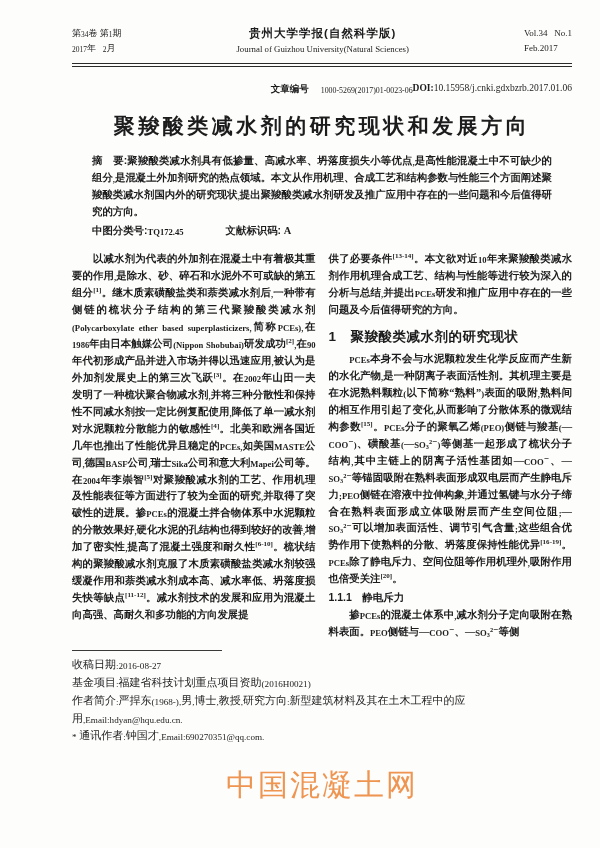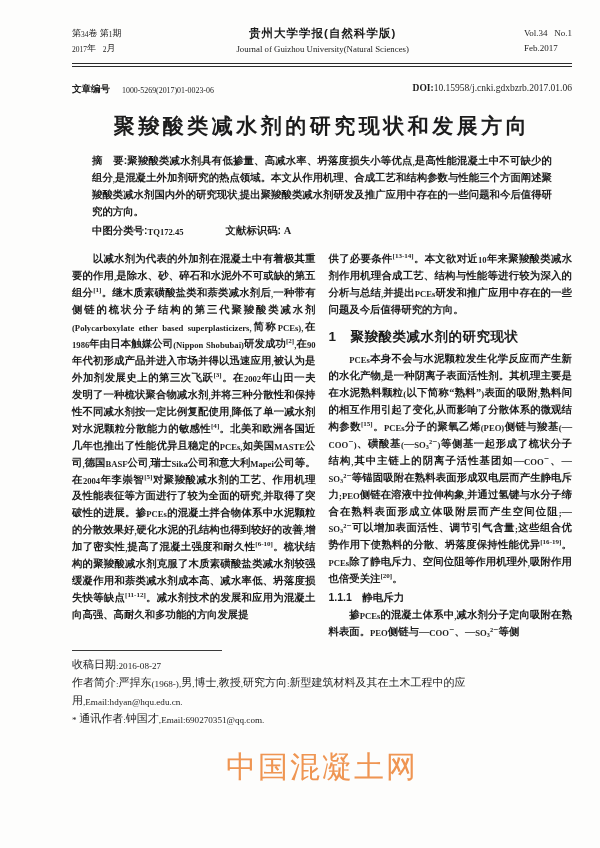--- a/index.html
+++ b/index.html
@@ -20,21 +20,21 @@
   
   .jheader { display: flex; justify-content: space-between; align-items: flex-start; }
   .jh-left, .jh-right { font-size: 9px; line-height: 1.65; white-space: pre; }
   .jh-right { text-align: left; }
   .jh-center { text-align: center; }
   .jh-cn { font-size: 11.5px; font-weight: bold; font-family: "Liberation Sans", sans-serif; letter-spacing: 1px; }
   .jh-en { font-size: 8.8px; margin-top: 3px; }
   .double-rule { margin-top: 6px; height: 2.5px; border-top: 1.5px solid #2b2b2b; border-bottom: 1px solid #2b2b2b; }
 
   
-  .meta { display: flex; justify-content: space-between; margin-top: 16px; font-size: 9.5px; }
+  .meta { display: flex; justify-content: flex-end; margin-top: 16px; font-size: 9.5px; }
   .meta-label { font-family: "Liberation Sans", sans-serif; font-weight: bold; margin-right: 12px; }
   .doi-label { font-weight: bold; }
 
   
   .title { margin-top: 16px; text-align: center; font-size: 21px; font-weight: bold; letter-spacing: 3.5px; font-family: "Liberation Sans", sans-serif; }
   .authors { margin-top: 11px; text-align: center; font-size: 12.5px; font-weight: 600; letter-spacing: 1.5px; }
   .affiliation { margin-top: 8px; text-align: center; font-size: 8.5px; color: #222; }
 
   
   .abstract-block { margin: 13px 20px 0 20px; font-size: 10.4px; line-height: 1.62; text-align: justify; font-weight: 600; }
@@ -109,20 +109,21 @@
         <div class="h1">1　聚羧酸类减水剂的研究现状</div>
         <p class="indent latin-adjust"><span class="lat">PCEs</span>本身不会与水泥颗粒发生化学反应而产生新的水化产物<span class="lat">,</span>是一种阴离子表面活性剂。其机理主要是在水泥熟料颗粒<span class="lat">(</span>以下简称“熟料”<span class="lat">)</span>表面的吸附<span class="lat">,</span>熟料间的相互作用引起了变化<span class="lat">,</span>从而影响了分散体系的微观结构参数<span class="sup-ref">[15]</span>。<span class="lat">PCEs</span>分子的聚氧乙烯<span class="lat">(PEO)</span>侧链与羧基<span class="lat">(</span>—<span class="lat">COO</span>⁻<span class="lat">)</span>、磺酸基<span class="lat">(</span>—<span class="lat">SO</span>₃²⁻<span class="lat">)</span>等侧基一起形成了梳状分子结构<span class="lat">,</span>其中主链上的阴离子活性基团如—<span class="lat">COO</span>⁻、—<span class="lat">SO</span>₃²⁻等锚固吸附在熟料表面形成双电层而产生静电斥力<span class="lat">;PEO</span>侧链在溶液中拉伸构象<span class="lat">,</span>并通过氢键与水分子缔合在熟料表面形成立体吸附层而产生空间位阻<span class="lat">;</span>—<span class="lat">SO</span>₃²⁻可以增加表面活性、调节引气含量<span class="lat">;</span>这些组合优势作用下使熟料的分散、坍落度保持性能优异<span class="sup-ref">[16-19]</span>。<span class="lat">PCEs</span>除了静电斥力、空间位阻等作用机理外<span class="lat">,</span>吸附作用也倍受关注<span class="sup-ref">[20]</span>。</p>
         <div class="h3">1.1.1　静电斥力</div>
         <p class="indent latin-adjust">掺<span class="lat">PCEs</span>的混凝土体系中<span class="lat">,</span>减水剂分子定向吸附在熟料表面。<span class="lat">PEO</span>侧链与—<span class="lat">COO</span>⁻、—<span class="lat">SO</span>₃²⁻等侧</p>
       </div>
     </div>
 
     <div class="footnotes">
       <div class="fn-divider"></div>
       <div class="fn-line latin-adjust">收稿日期<span class="lat">:2016-08-27</span></div>
+      <div class="fn-line latin-adjust">基金项目<span class="lat">:</span>福建省科技计划重点项目资助<span class="lat">(2016H0021)</span></div>
       <div class="fn-line latin-adjust">作者简介<span class="lat">:</span>严捍东<span class="lat">(1968-),</span>男<span class="lat">,</span>博士<span class="lat">,</span>教授<span class="lat">,</span>研究方向<span class="lat">:</span>新型建筑材料及其在土木工程中的应用<span class="lat">,Email:hdyan@hqu.edu.cn.</span></div>
       <div class="fn-line latin-adjust"><span class="lat">*</span> 通讯作者<span class="lat">:</span>钟国才<span class="lat">,Email:690270351@qq.com.</span></div>
     </div>
 
     <div class="watermark" style="color: rgb(239, 149, 82);">中国混凝土网</div>
 
   </div>
 </div>
 
 </body></html>

